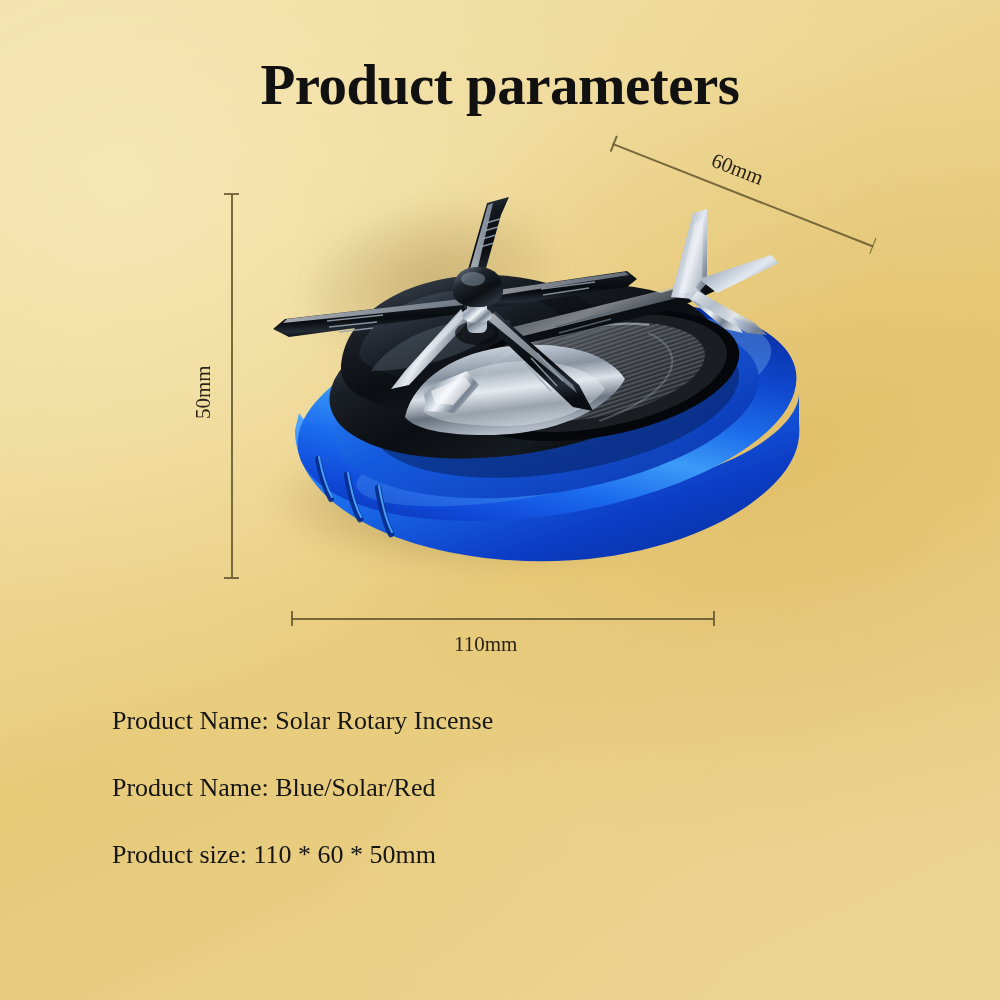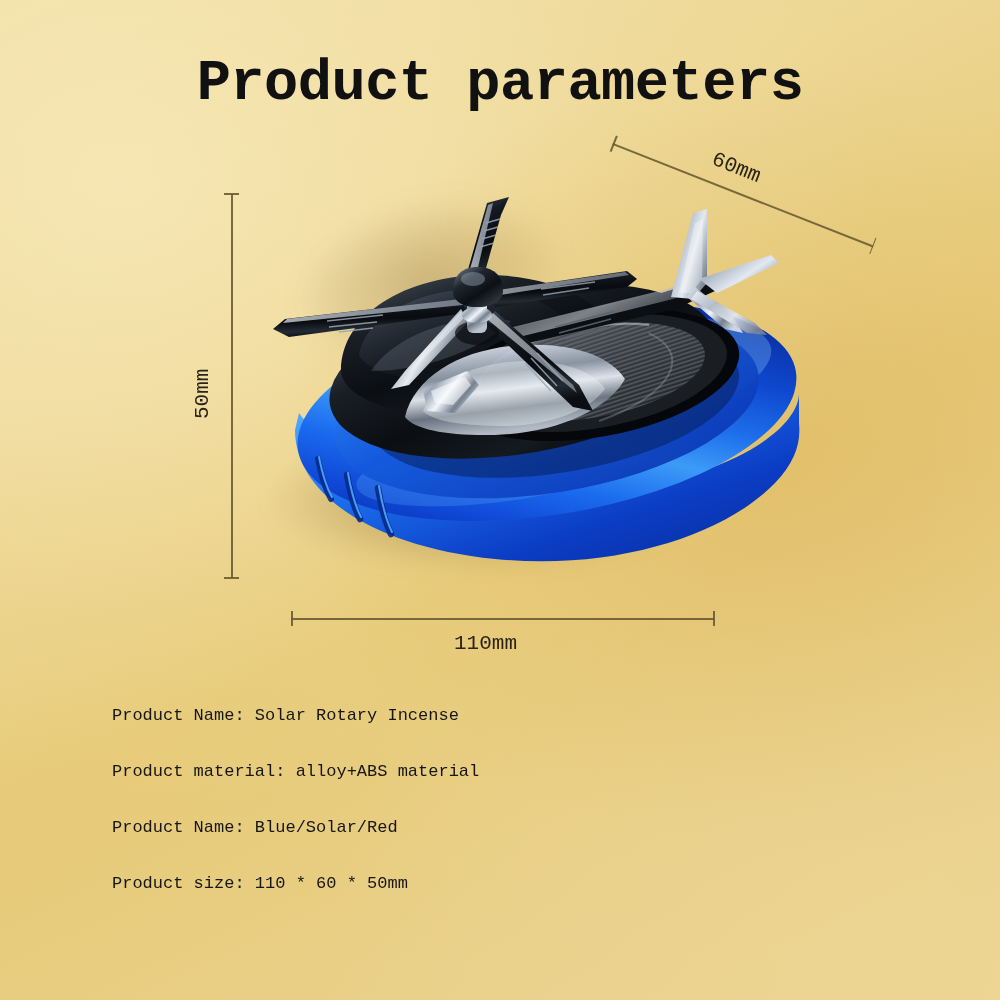--- a/index.html
+++ b/index.html
@@ -6,21 +6,21 @@
   html, body {
     margin: 0;
     padding: 0;
     background: #EEDCA0;
   }
   #page {
     position: relative;
     width: 1000px;
     height: 1000px;
     overflow: hidden;
-    font-family: Liberation Mono, monospace;
+    font-family: Liberation Serif, serif;
     background:
       radial-gradient(ellipse 70% 55% at 78% 46%, rgba(221,183,95,0.55) 0%, rgba(221,183,95,0.18) 45%, rgba(221,183,95,0) 72%),
       radial-gradient(ellipse 95% 80% at 12% 18%, rgba(247,232,183,0.85) 0%, rgba(247,232,183,0.15) 55%, rgba(247,232,183,0) 80%),
       radial-gradient(ellipse 80% 70% at 88% 95%, rgba(236,212,148,0.7) 0%, rgba(236,212,148,0) 70%),
       linear-gradient(155deg, #F0DEA4 0%, #EDD794 28%, #E7CA78 55%, #E9CF86 78%, #EDD694 100%);
   }
 
   
   .title {
     position: absolute;
@@ -111,21 +111,21 @@
   #label110 { left: 454px; top: 632px; }
 
   
   .specs {
     position: absolute;
     left: 112px;
     top: 706px;
     width: 760px;
   }
   .spec-line {
-    font-size: 17px;
+    font-size: 26px;
     color: #161616;
     margin-bottom: 37px;
     white-space: nowrap;
   }
   .spec-line:last-child { margin-bottom: 8px; }
 
   
   #product {
     position: absolute;
     left: 255px;
@@ -416,18 +416,17 @@
   <div class="tick tick-h" id="dim50-cap-bot"></div>
   <div class="dim-label" id="label50">50mm</div>
 
   <div class="dim-line dim-h" id="dim110line"></div>
   <div class="tick tick-v" id="dim110-cap-l"></div>
   <div class="tick tick-v" id="dim110-cap-r"></div>
   <div class="dim-label" id="label110">110mm</div>
 
   <div class="specs">
     <div class="spec-line">Product Name: Solar Rotary Incense</div>
-    <div class="spec-line">Product material: alloy+ABS material</div>
     <div class="spec-line">Product Name: Blue/Solar/Red</div>
     <div class="spec-line">Product size: 110 * 60 * 50mm</div>
   </div>
 
 </div>
 
 </body></html>

